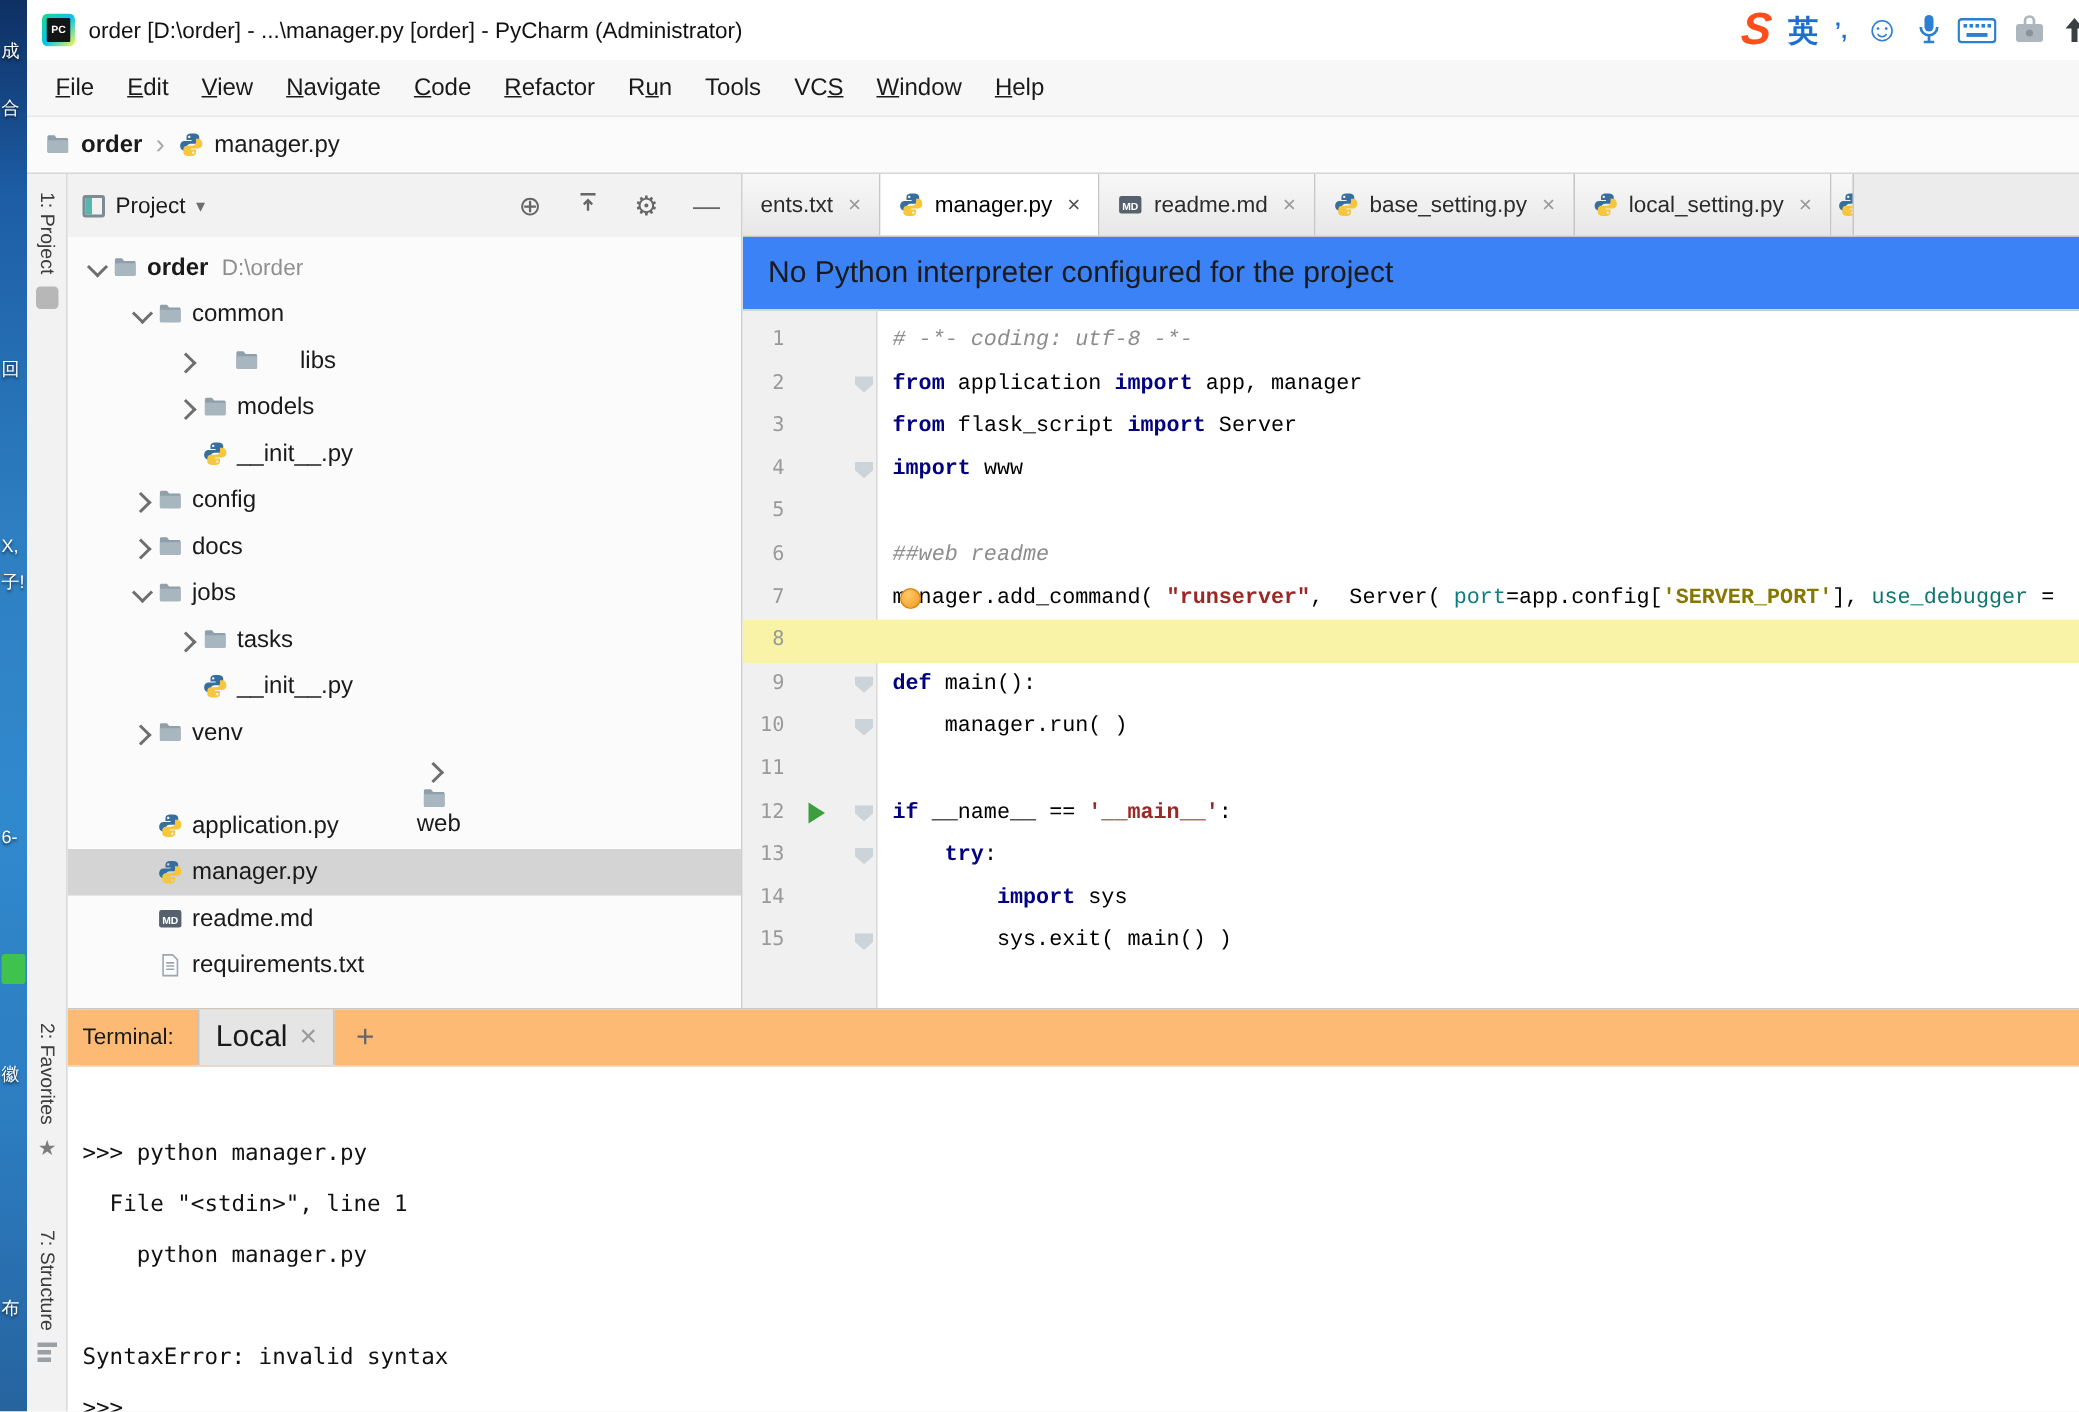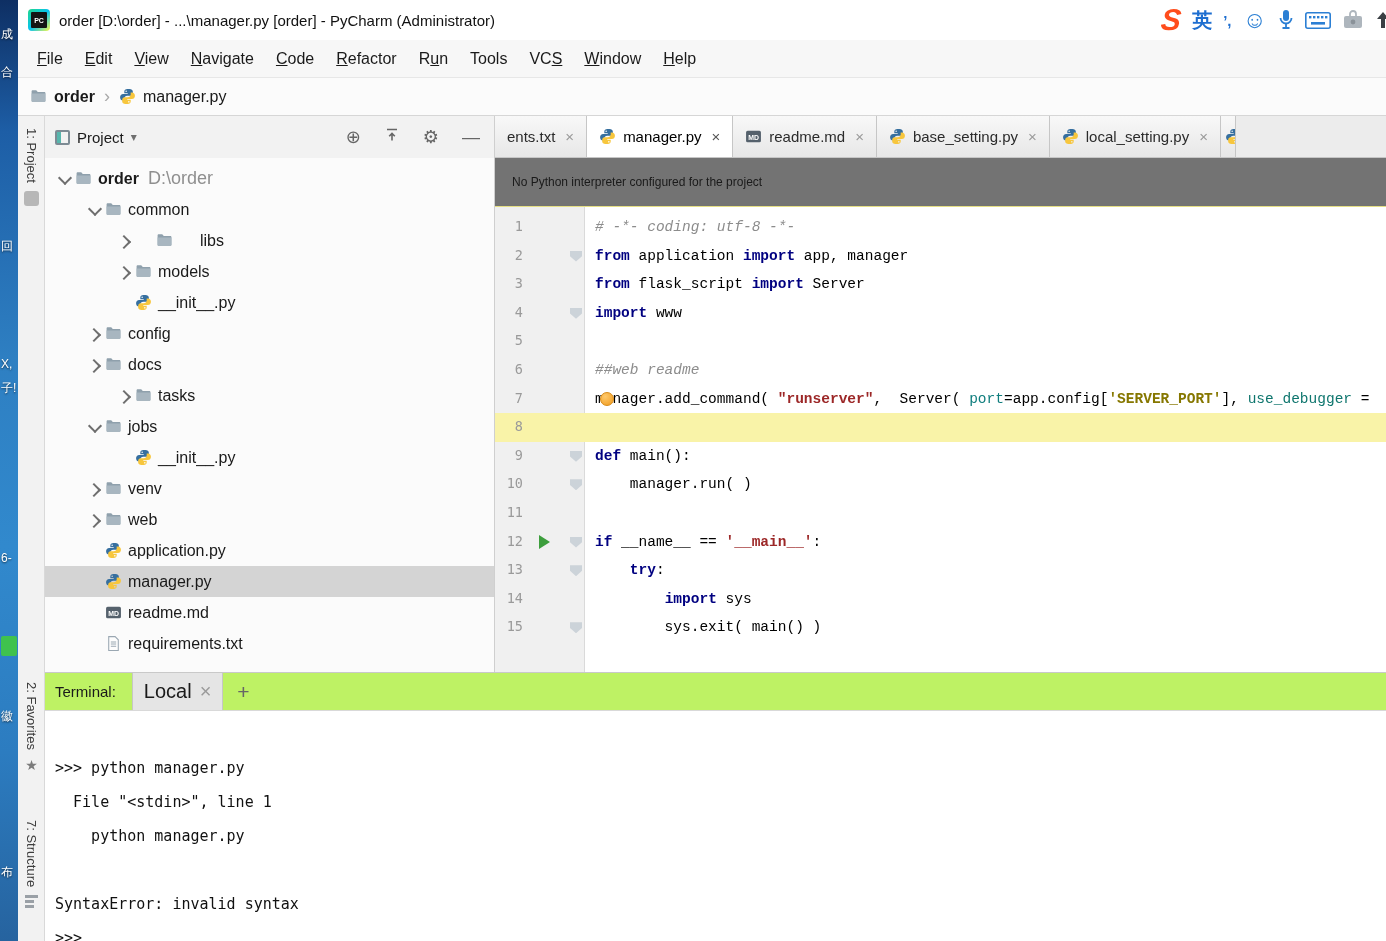--- a/index.html
+++ b/index.html
@@ -54,35 +54,35 @@
   .ph-icon{width:15px;height:15px;border:2px solid #7d8b94;border-radius:2px;background:linear-gradient(90deg,#57b6ad 0 4px,transparent 4px)}
   .ph-title{font-size:15px;color:#1a1a1a}
   .ph-caret{color:#6f6f6f;font-size:12px}
   .ph-actions{margin-left:auto;display:flex;align-items:center;gap:23px;color:#666}
   .ph-actions .gi{font-size:18px;line-height:18px;color:#666}
   .tree{padding-top:5px}
   .tree-row{height:31px;display:flex;align-items:center;font-size:16px;color:#1a1a1a;white-space:nowrap}
   .tree-row.selected{background:#d4d4d4}
   .tree-row .label{margin-left:6px}
   .tree-row.bold .label{font-weight:bold}
-  .tree-row .suffix{margin-left:9px;color:#8f8f8f;font-size:18px}
+  .tree-row .suffix{margin-left:9px;color:#8f8f8f;font-size:15px}
   .chev{width:20px;height:20px;flex:none;position:relative}
   .chev.open::after{content:'';position:absolute;left:5px;top:4px;width:8px;height:8px;border-right:2px solid #6e6e6e;border-bottom:2px solid #6e6e6e;transform:rotate(45deg)}
   .chev.closed::after{content:'';position:absolute;left:4px;top:6px;width:8px;height:8px;border-right:2px solid #6e6e6e;border-bottom:2px solid #6e6e6e;transform:rotate(-45deg)}
   .fi{width:17px;height:17px;flex:none;display:inline-block;vertical-align:middle}
 
   
   .editor{position:absolute;left:477px;top:116px;right:0;height:556px;background:#fff;overflow:hidden}
   .tabbar{height:42px;background:#ececec;border-bottom:1px solid #c6c6c6;display:flex;overflow:hidden}
   .tab{display:flex;align-items:center;gap:7px;padding:0 12px;font-size:15px;color:#2b2b2b;background:linear-gradient(#f8f8f8,#e7e7e7);border-right:1px solid #c6c6c6;white-space:nowrap;flex:none}
   .tab.active{background:#fff;color:#000}
   .tab .close{color:#9a9a9a;font-size:15px;margin-left:3px}
   .tab.active .close{color:#555}
   .tab.sliver{width:15px;padding:0 0 0 4px;overflow:hidden}
-  .banner{height:49px;background:#737373;border-bottom:1px solid #e5df85;display:flex;align-items:center;padding-left:17px;font-size:12px;color:#1a1a1a}
+  .banner{height:49px;background:#3b82f6;border-bottom:1px solid #e5df85;display:flex;align-items:center;padding-left:17px;font-size:20px;color:#1a1a1a}
   .code{position:relative;height:465px;overflow:hidden;padding-top:6px}
   .gutter-bg{position:absolute;left:0;top:0;bottom:0;width:90px;background:#f0f0f0;border-right:1px solid #dadada;z-index:0}
   .code-line{position:relative;z-index:1;display:flex;height:28.6px}
   .code-line.caret{background:#f9f3a8}
   .gcell{width:90px;flex:none;position:relative}
   .ln{position:absolute;left:0;top:5px;width:28px;text-align:right;font-family:"DejaVu Sans Mono",monospace;font-size:13.5px;color:#9a9a9a}
   .fold{position:absolute;left:75px;top:9px;width:12px;height:11px;background:#ccd3d9;clip-path:polygon(0 0,100% 0,100% 52%,50% 100%,0 52%)}
   .run{position:absolute;left:44px;top:7px;width:0;height:0;border-left:11px solid #3d9e3d;border-top:7.5px solid transparent;border-bottom:7.5px solid transparent}
   .ccell{flex:1;padding-left:10px;font-family:Liberation Mono, monospace;font-size:14.5px;line-height:28.6px;white-space:pre;color:#000;position:relative;overflow:hidden}
   .tok-pl{color:#000}
@@ -90,21 +90,21 @@
   .tok-cm{color:#8c8c8c;font-style:italic}
   .tok-str{color:#9c2727;font-weight:bold}
   .tok-cst{color:#867700;font-weight:bold}
   .tok-prm{color:#0f7d7d}
   .tok-kwa{color:#0f766e}
   .dot{position:absolute;left:15px;top:7px;width:14px;height:14px;border-radius:50%;
     background:radial-gradient(circle at 35% 30%,#ffc96b,#ef9a1d);border:1px solid #d88a15}
 
   
   .term{position:absolute;left:27px;top:672px;right:0;bottom:0;background:#fff;border-top:1px solid #c9c9c9;z-index:1}
-  .term-head{height:38px;background:#bef264;border-bottom:1px solid #d9d9d9;display:flex;align-items:center;padding-left:10px;font-size:15px;color:#1a1a1a}
+  .term-head{height:38px;background:#fdba74;border-bottom:1px solid #d9d9d9;display:flex;align-items:center;padding-left:10px;font-size:15px;color:#1a1a1a}
   .term-tab{margin-left:16px;height:37px;display:flex;align-items:center;gap:8px;padding:0 11px;background:#e5e5e5;border-left:1px solid #c6c6c6;border-right:1px solid #c6c6c6;font-size:20px}
   .term-tab .close{color:#9a9a9a}
   .term-plus{margin-left:14px;font-size:21px;color:#666;line-height:20px}
   .term-body{padding:40px 0 0 10px;font-family:"DejaVu Sans Mono",monospace;font-size:15px;line-height:34px;color:#111;white-space:pre}
 </style>
 </head>
 <body>
 
 <div id="root">
 
@@ -295,39 +295,39 @@
           <div class="tree-row" style="padding-left: 40px;">
             <span class="chev closed"></span>
             <span style="display: inline-flex; align-items: center;">
               <svg class="fi" viewBox="0 0 16 16">
                 <path fill="#8fa0ac" d="M1.5 3c0-.6.4-1 1-1h3.4l1.4 1.8h6.2c.6 0 1 .4 1 1V12c0 .6-.4 1-1 1h-11c-.6 0-1-.4-1-1V3z"></path>
                 <path fill="#a8b6c0" d="M1.5 5.2h13V12c0 .6-.4 1-1 1h-11c-.6 0-1-.4-1-1V5.2z"></path>
               </svg>
             </span>
             <span class="label">docs</span>
           </div>
+          <div class="tree-row" style="padding-left: 40px;">
+            <span class="chev open"></span>
+            <span style="display: inline-flex; align-items: center;">
+              <svg class="fi" viewBox="0 0 16 16">
+                <path fill="#8fa0ac" d="M1.5 3c0-.6.4-1 1-1h3.4l1.4 1.8h6.2c.6 0 1 .4 1 1V12c0 .6-.4 1-1 1h-11c-.6 0-1-.4-1-1V3z"></path>
+                <path fill="#a8b6c0" d="M1.5 5.2h13V12c0 .6-.4 1-1 1h-11c-.6 0-1-.4-1-1V5.2z"></path>
+              </svg>
+            </span>
+            <span class="label">jobs</span>
+          </div>
           <div class="tree-row" style="padding-left: 70px;">
             <span class="chev closed"></span>
             <span style="display: inline-flex; align-items: center;">
               <svg class="fi" viewBox="0 0 16 16">
                 <path fill="#8fa0ac" d="M1.5 3c0-.6.4-1 1-1h3.4l1.4 1.8h6.2c.6 0 1 .4 1 1V12c0 .6-.4 1-1 1h-11c-.6 0-1-.4-1-1V3z"></path>
                 <path fill="#a8b6c0" d="M1.5 5.2h13V12c0 .6-.4 1-1 1h-11c-.6 0-1-.4-1-1V5.2z"></path>
               </svg>
             </span>
             <span class="label">tasks</span>
-          </div>
-          <div class="tree-row" style="padding-left: 40px;">
-            <span class="chev open"></span>
-            <span style="display: inline-flex; align-items: center;">
-              <svg class="fi" viewBox="0 0 16 16">
-                <path fill="#8fa0ac" d="M1.5 3c0-.6.4-1 1-1h3.4l1.4 1.8h6.2c.6 0 1 .4 1 1V12c0 .6-.4 1-1 1h-11c-.6 0-1-.4-1-1V3z"></path>
-                <path fill="#a8b6c0" d="M1.5 5.2h13V12c0 .6-.4 1-1 1h-11c-.6 0-1-.4-1-1V5.2z"></path>
-              </svg>
-            </span>
-            <span class="label">jobs</span>
           </div>
           <div class="tree-row" style="padding-left: 70px;">
             <span class="chev"></span>
             <span style="display: inline-flex; align-items: center;">
               <svg class="fi" viewBox="0 0 16 16">
                 <path fill="#366f9f" d="M7.9 1C6 1 5 1.9 5 3.2V5h3.2v.6H3.9C2.2 5.6 1 6.8 1 8.7c0 1.9 1.1 3.1 2.8 3.1H5V9.9C5 8.4 6.2 7.3 7.7 7.3h3.1c1.2 0 2.2-1 2.2-2.2V3.2C13 1.9 11.7 1 9.9 1H7.9zM6.7 2.3c.4 0 .8.3.8.8 0 .4-.4.7-.8.7-.4 0-.7-.3-.7-.7 0-.5.3-.8.7-.8z"></path>
                 <path fill="#f7c63d" d="M8.1 15c1.9 0 2.9-.9 2.9-2.2V11H7.8v-.6h4.3c1.7 0 2.9-1.2 2.9-3.1 0-1.9-1.1-3.1-2.8-3.1H11v1.9c0 1.5-1.2 2.6-2.7 2.6H5.2C4 8.7 3 9.7 3 10.9v1.9C3 14.1 4.3 15 6.1 15h2zm1.2-1.3c-.4 0-.8-.3-.8-.8 0-.4.4-.7.8-.7.4 0 .7.3.7.7 0 .5-.3.8-.7.8z"></path>
               </svg>
             </span>
             <span class="label">__init__.py</span>
@@ -335,21 +335,21 @@
           <div class="tree-row" style="padding-left: 40px;">
             <span class="chev closed"></span>
             <span style="display: inline-flex; align-items: center;">
               <svg class="fi" viewBox="0 0 16 16">
                 <path fill="#8fa0ac" d="M1.5 3c0-.6.4-1 1-1h3.4l1.4 1.8h6.2c.6 0 1 .4 1 1V12c0 .6-.4 1-1 1h-11c-.6 0-1-.4-1-1V3z"></path>
                 <path fill="#a8b6c0" d="M1.5 5.2h13V12c0 .6-.4 1-1 1h-11c-.6 0-1-.4-1-1V5.2z"></path>
               </svg>
             </span>
             <span class="label">venv</span>
           </div>
-          <div class="tree-row" style="padding-left: 40px;">
+          <div class="tree-row" style="padding-left: 40px; flex-direction: column;">
             <span class="chev closed"></span>
             <span style="display: inline-flex; align-items: center;">
               <svg class="fi" viewBox="0 0 16 16">
                 <path fill="#8fa0ac" d="M1.5 3c0-.6.4-1 1-1h3.4l1.4 1.8h6.2c.6 0 1 .4 1 1V12c0 .6-.4 1-1 1h-11c-.6 0-1-.4-1-1V3z"></path>
                 <path fill="#a8b6c0" d="M1.5 5.2h13V12c0 .6-.4 1-1 1h-11c-.6 0-1-.4-1-1V5.2z"></path>
               </svg>
             </span>
             <span class="label">web</span>
           </div>
           <div class="tree-row" style="padding-left: 40px;">

